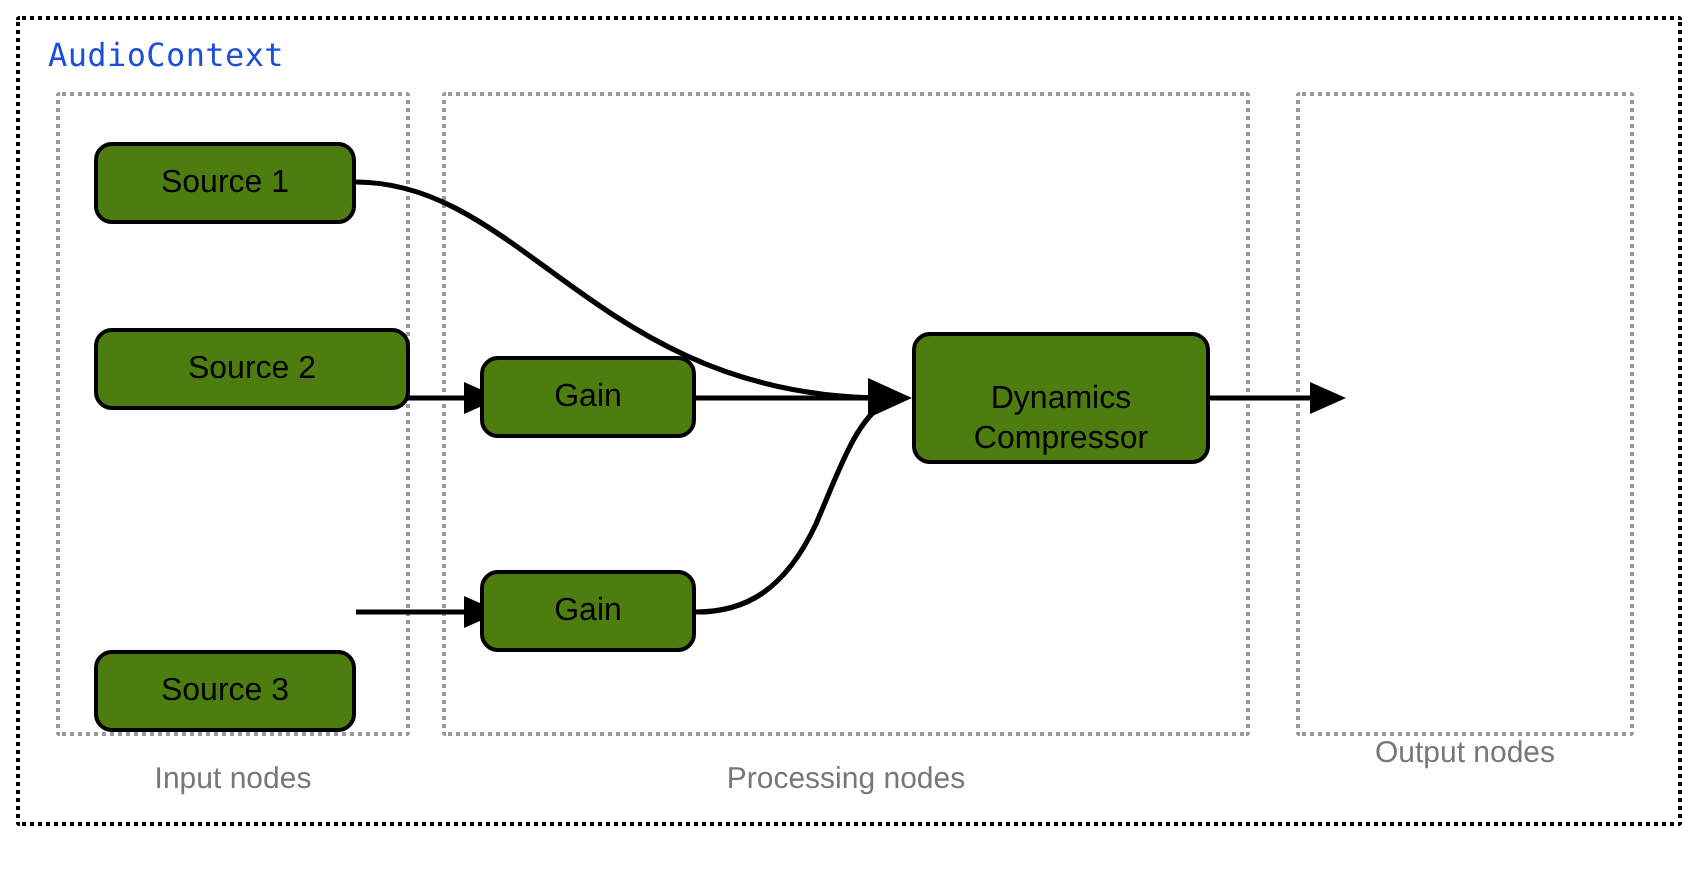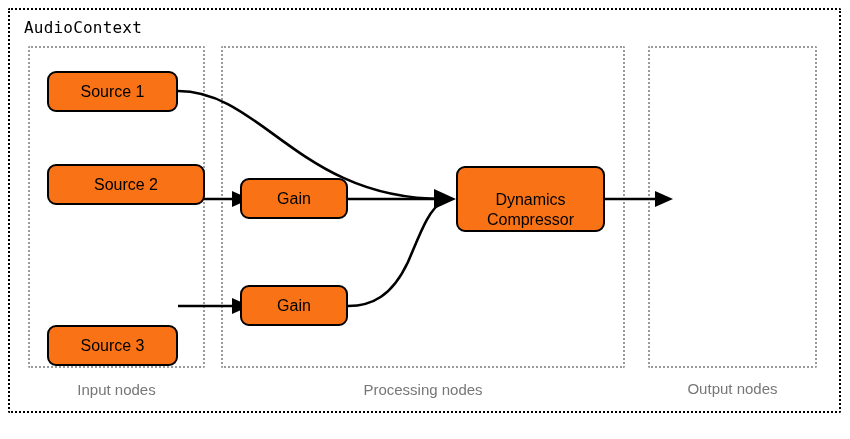--- a/index.html
+++ b/index.html
@@ -27,21 +27,21 @@
     box-sizing: border-box;
     border: 2px dotted #000000;
     border-radius: 2px;
   }
   .context-title {
     position: absolute;
     left: 24px;
     top: 18px;
     font-family: "DejaVu Sans Mono", "Liberation Mono", monospace;
     font-size: 16px;
-    color: #000000;
+    color: #1d4ed8;
     letter-spacing: 0.2px;
     white-space: nowrap;
   }
   
   .group {
     position: absolute;
     box-sizing: border-box;
     border: 2px dotted #9a9a9a;
     border-radius: 2px;
     background: transparent;
@@ -50,21 +50,21 @@
     position: absolute;
     font-size: 15px;
     color: #777777;
     white-space: nowrap;
     text-align: center;
   }
   
   .node {
     position: absolute;
     box-sizing: border-box;
-    background: #f97316;
+    background: #4d7c0f;
     border: 2.5px solid #000000;
     border-radius: 9px;
     display: flex;
     align-items: center;
     justify-content: center;
     text-align: center;
     font-size: 16px;
     color: #000000;
     line-height: 1.25;
   }
@@ -98,21 +98,21 @@
 
   <div class="context-box"></div>
   <div class="context-title">AudioContext</div>
 
   <div class="group" style="left:28px; top:46px; width:177px; height:322px;"></div>
   <div class="group" style="left:221px; top:46px; width:404px; height:322px;"></div>
   <div class="group" style="left:648px; top:46px; width:169px; height:322px;"></div>
 
   <div class="group-label" style="left:28px; top:381px; width:177px;">Input nodes</div>
   <div class="group-label" style="left:221px; top:381px; width:404px;">Processing nodes</div>
-  <div class="group-label" style="left:648px; top:380px; width:169px;">Output nodes</div>
+  <div class="group-label" style="left:648px; top:368px; width:169px;">Output nodes</div>
 
   <svg id="edges" viewBox="0 0 850 439" xmlns="http://www.w3.org/2000/svg">
 
     <path class="edge-path" d="M 178 91 C 262 91, 300 199, 443 199"></path>
 
     <path class="edge-path" d="M 178 199 L 232 199"></path>
     <polygon class="arrow-head" points="232,191 250,199 232,207"></polygon>
 
     <path class="edge-path" d="M 178 306 L 232 306"></path>
     <polygon class="arrow-head" points="232,298 250,306 232,314"></polygon>

